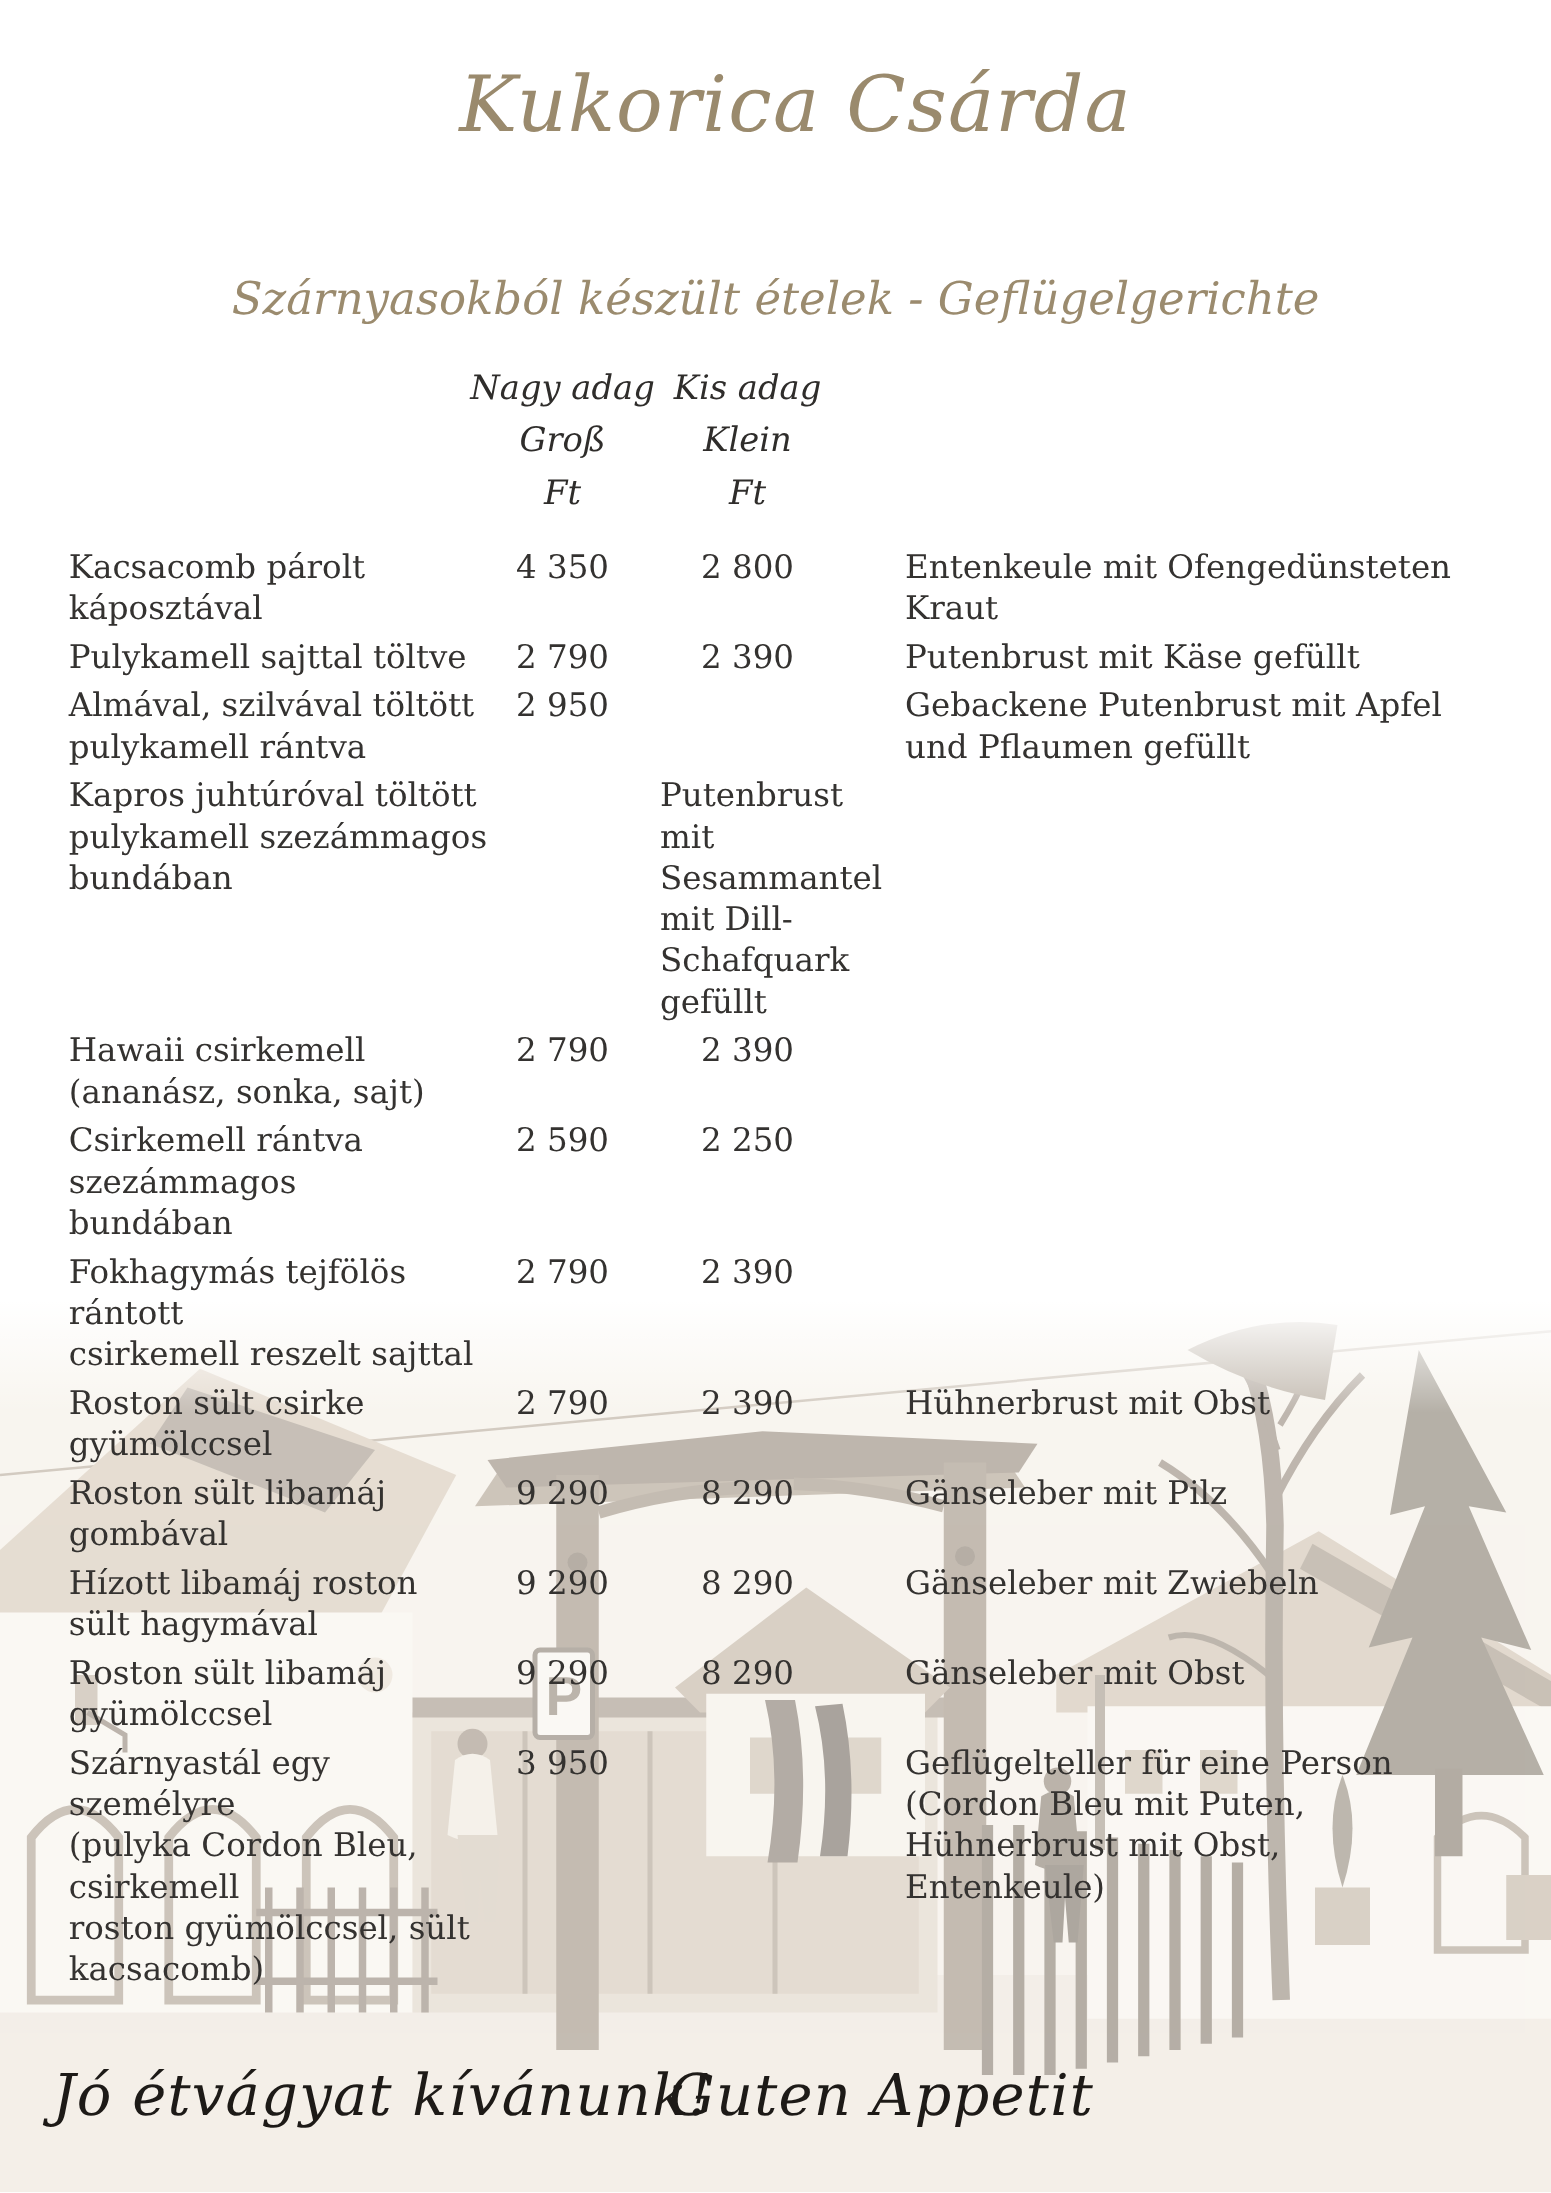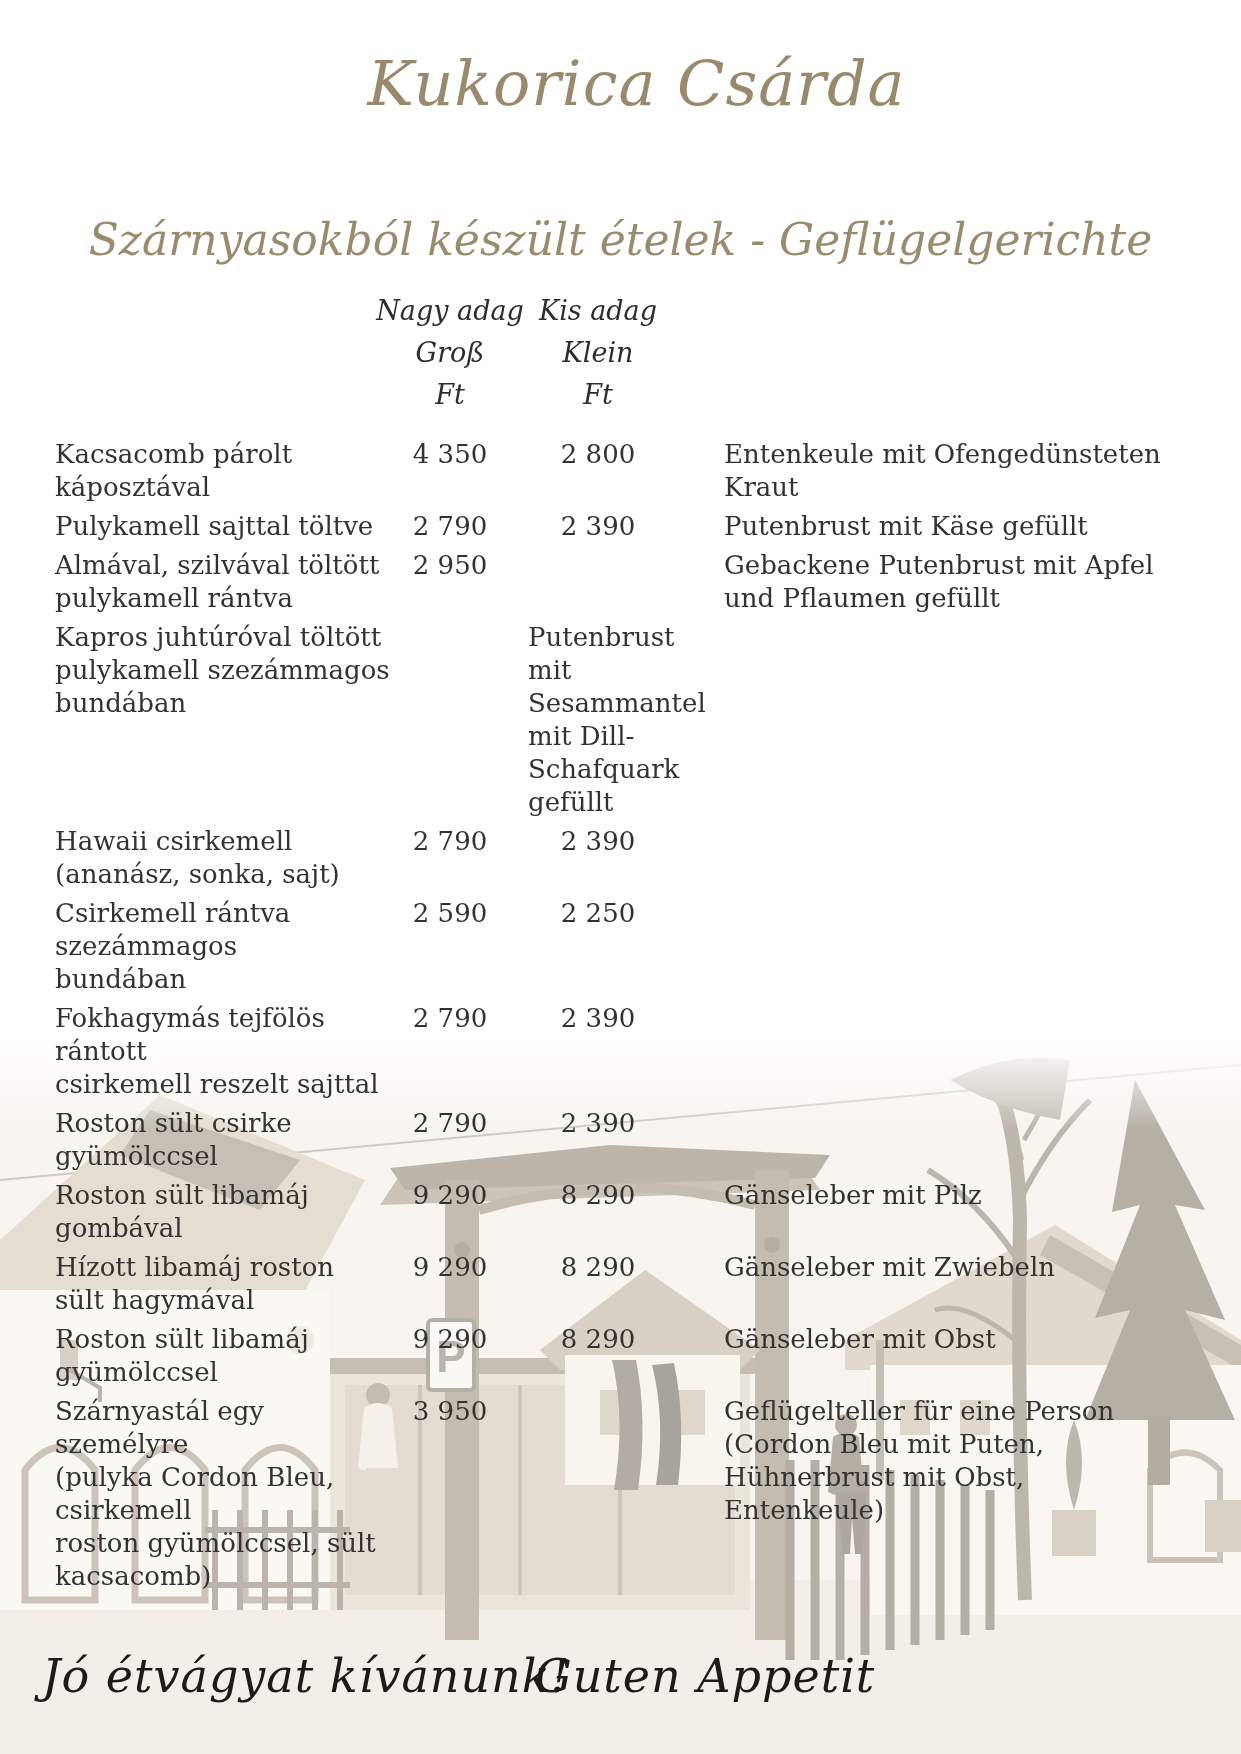--- a/index.html
+++ b/index.html
@@ -29,21 +29,21 @@
   .title-line{
     font-style:italic;
     font-size:62px;line-height:80px;
     color:#9a8a6d;
     letter-spacing:1px;
   }
   .section-title{
     position:absolute;top:216px;left:0;width:100%;
     text-align:center;
     font-style:italic;
-    font-size:44px;line-height:48px;
+    font-size:36px;line-height:48px;
     color:#9b8b6e;
     z-index:3;
   }
   
   .tbl{position:absolute;left:55px;width:1145px;z-index:3;}
   .tbl-head{top:290px;}
   .grid{
     display:grid;
     grid-template-columns:345px 100px 196px 1fr;
   }
@@ -275,20 +275,21 @@
       <div class="cell hu">Fokhagymás tejfölös rántott
 csirkemell reszelt sajttal</div>
       <div class="cell big">2 790</div>
       <div class="cell small">2 390</div>
     </div>
 
     <div class="menu-row grid">
       <div class="cell hu">Roston sült csirke gyümölccsel</div>
       <div class="cell big">2 790</div>
       <div class="cell small">2 390</div>
+      <div class="cell de">Hühnerbrust mit Obst</div>
     </div>
 
     <div class="menu-row grid">
       <div class="cell hu">Roston sült libamáj gombával</div>
       <div class="cell big">9 290</div>
       <div class="cell small">8 290</div>
       <div class="cell de">Gänseleber mit Pilz</div>
     </div>
 
     <div class="menu-row grid">

